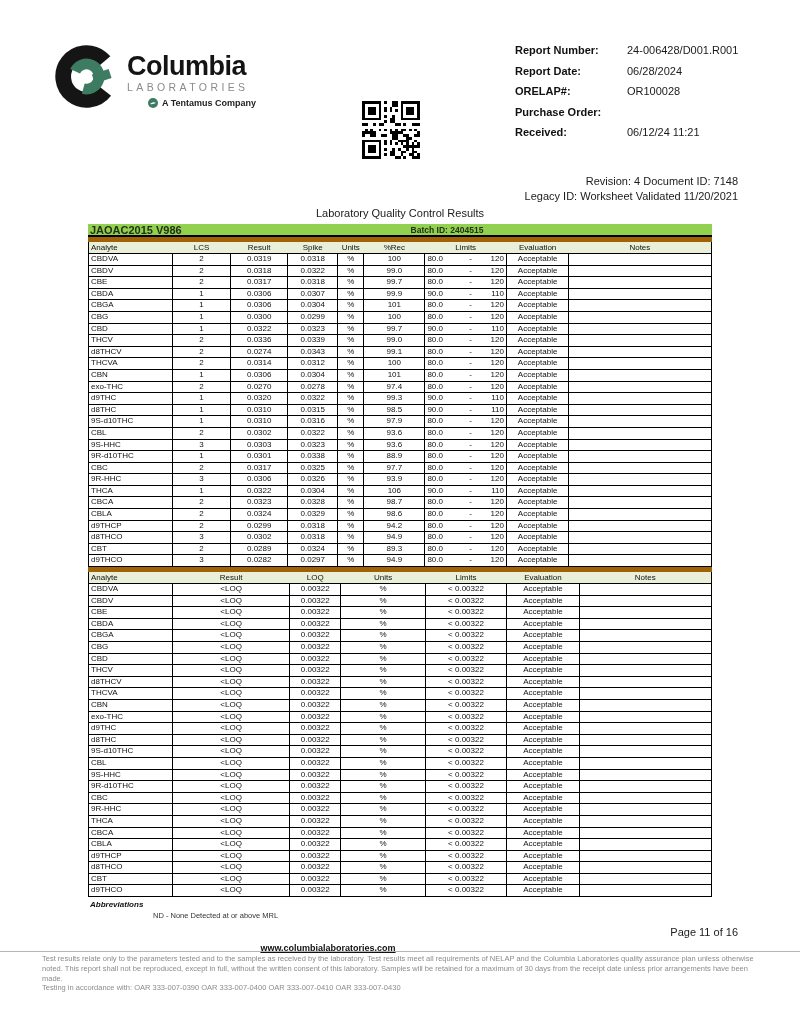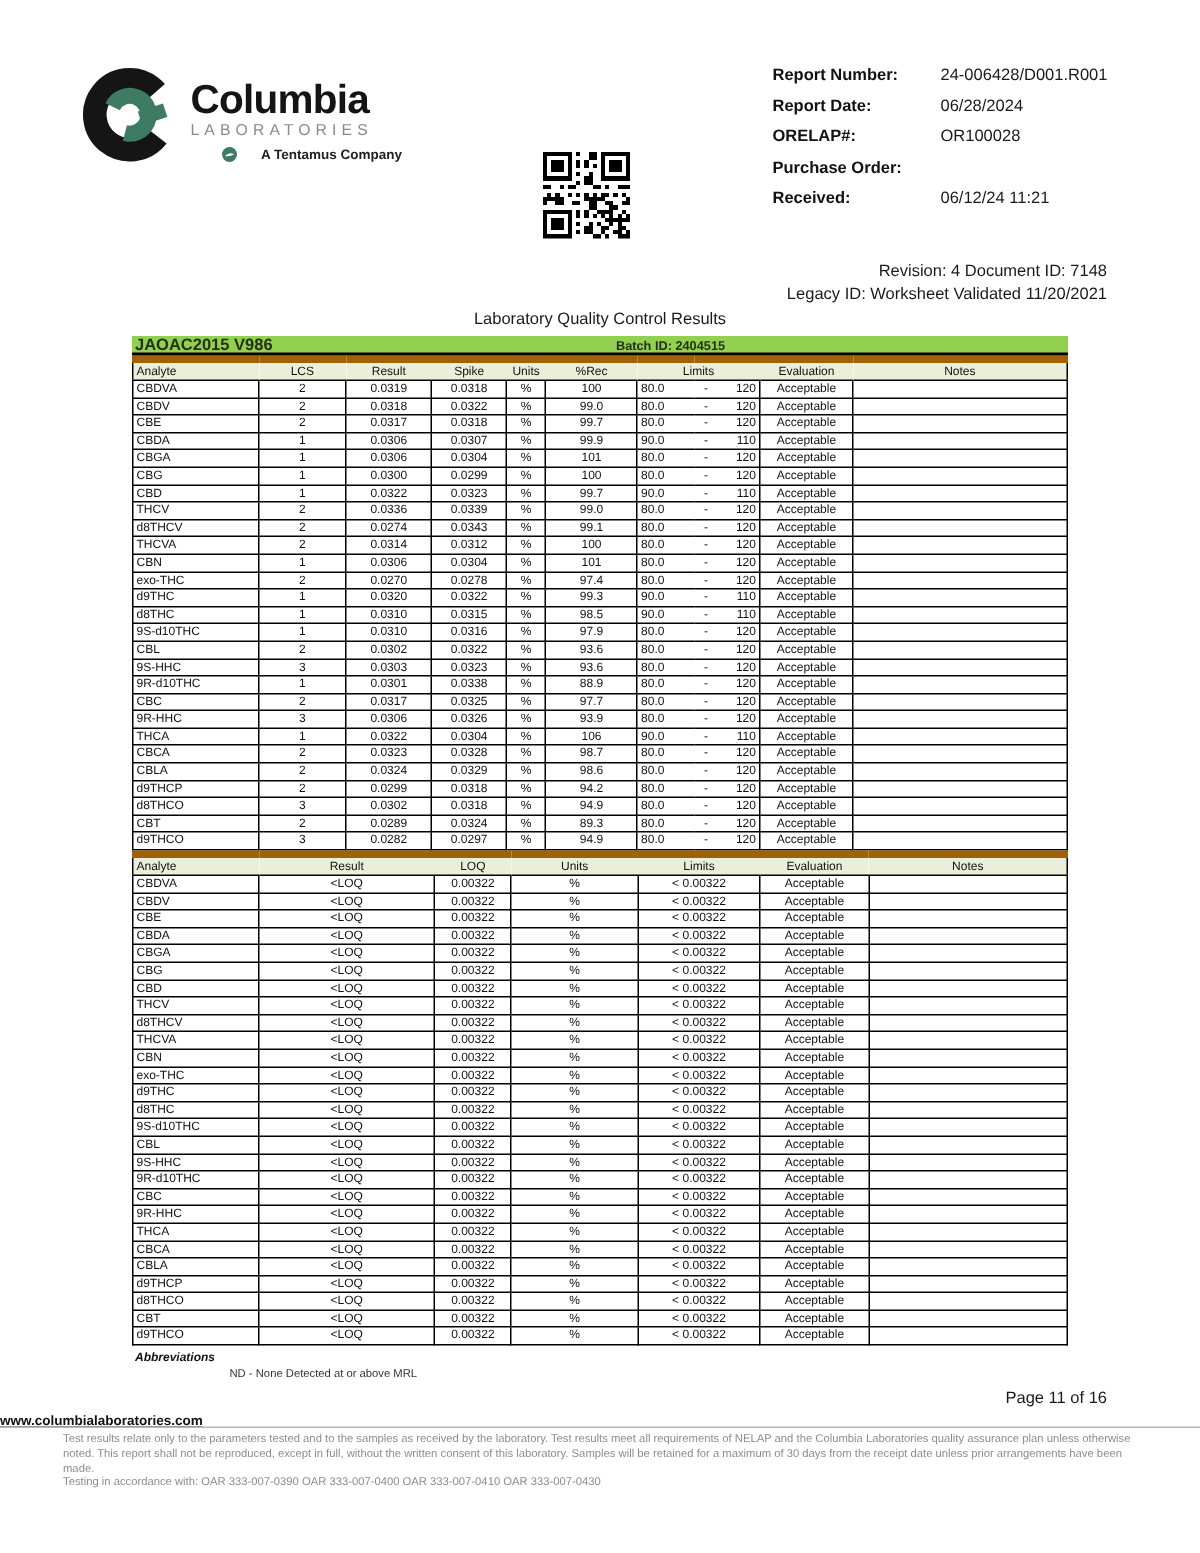--- a/index.html
+++ b/index.html
@@ -6,21 +6,21 @@
   html,body { background:#fff; }
   .page {
     position: relative; width: 800px; height: 1035px; background: #fff;
     font-family: "Liberation Sans", sans-serif; color:#111; overflow: hidden;
   }
   
   .logo-wrap { position:absolute; left:55px; top:45px; display:flex; gap:9px; align-items:flex-end; }
   .logo-text { padding-top:6px; }
   .brand { font-size:27px; font-weight:700; letter-spacing:-0.5px; color:#141414; line-height:26px;}
   .sub { font-size:10.5px; letter-spacing:3.4px; color:#8a8a8a; margin-top:2px; }
-  .tagline { display:flex; align-items:center; gap:16px; margin-top:5px;padding-left:21px; }
+  .tagline { display:flex; align-items:center; gap:4px; margin-top:5px;padding-left:21px; }
   .tagline-txt { font-size:9px; font-weight:700; color:#222; }
   .addr { position:absolute; left:295px; top:42px; width:190px; text-align:center; font-size:11px; line-height:17px; color:#1a1a1a;}
   .qr { position:absolute; left:362px; top:101px; width:58px; height:58px; }
   .rinfo { position:absolute; left:515px; top:44px; width:250px; font-size:11px;}
   .rrow { display:flex; margin-bottom:8.5px; }
   .rlabel { width:112px; font-weight:700; color:#111; }
   .rvalue { color:#1a1a1a; }
   
   .rev { position:absolute; right:62px; top:174px; text-align:right; font-size:11px; line-height:14.5px; color:#1a1a1a;}
   
@@ -38,21 +38,21 @@
   td { border:1px solid #000; font-size:8px; height:10.6px; line-height:10.6px; padding:0 2px;
        text-align:center; white-space:nowrap; overflow:hidden; color:#111;}
   td.c-analyte { text-align:left; }
   td.c-lo { text-align:left; border-right:none; }
   td.c-sep { border-left:none; border-right:none; }
   td.c-hi { text-align:right; border-left:none; }
   .abbrev { margin-top:3px; font-size:8px; font-weight:700; font-style:italic; color:#111; padding-left:2px;}
   .nd-line { font-size:7.5px; color:#333; margin-top:2px; padding-left:65px; }
   
   .page-num { position:absolute; right:62px; top:926px; font-size:11px; color:#1a1a1a; }
-  .website-wrap { position:absolute; left:0; top:937px; width:656px; text-align:left; }
+  .website-wrap { position:absolute; left:0; top:937px; width:656px; text-align:center; }
   .website { font-size:9px; font-weight:700; text-decoration:underline; color:#111; }
   .sep-line { position:absolute; left:0; right:0; top:951px; border-top:1px solid #b5b5b5; }
   .disclaimer { position:absolute; left:42px; top:954px; width:718px; font-size:7.5px; line-height:9.8px; color:#8c8c8c;}
   .accordance { display:block; }
 </style>
 </head>
 <body>
 
 <div class="page">
 

